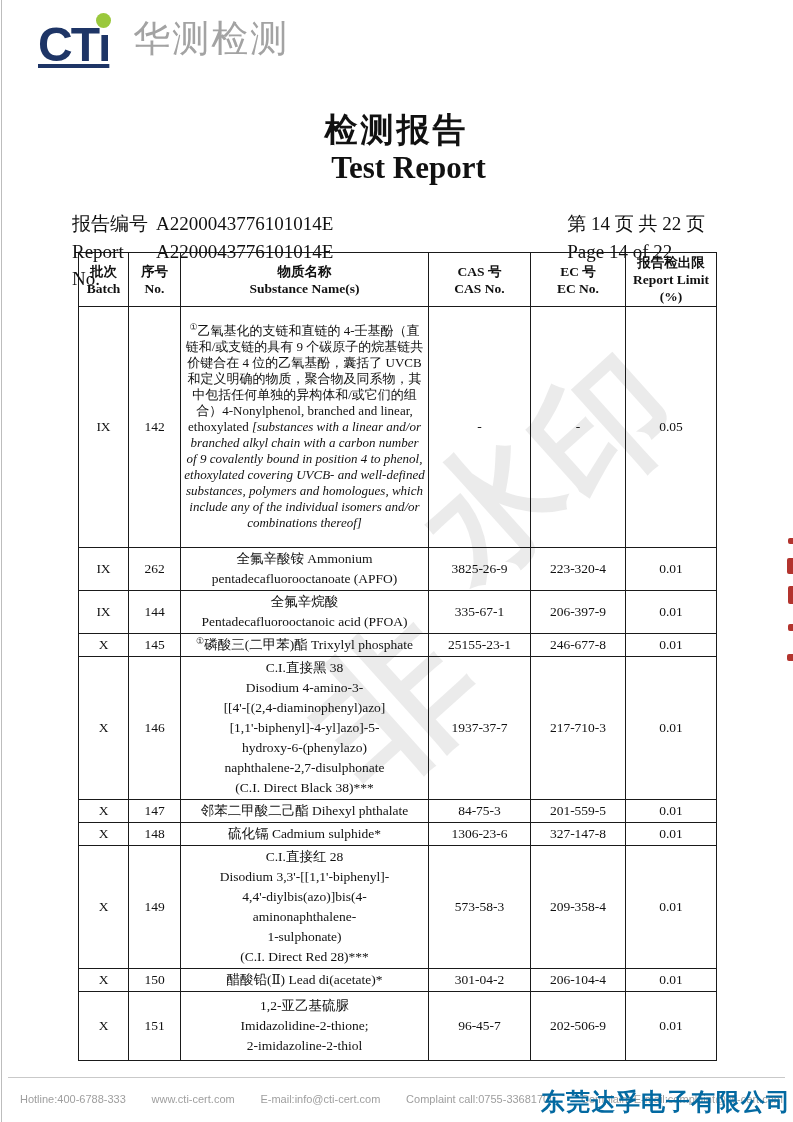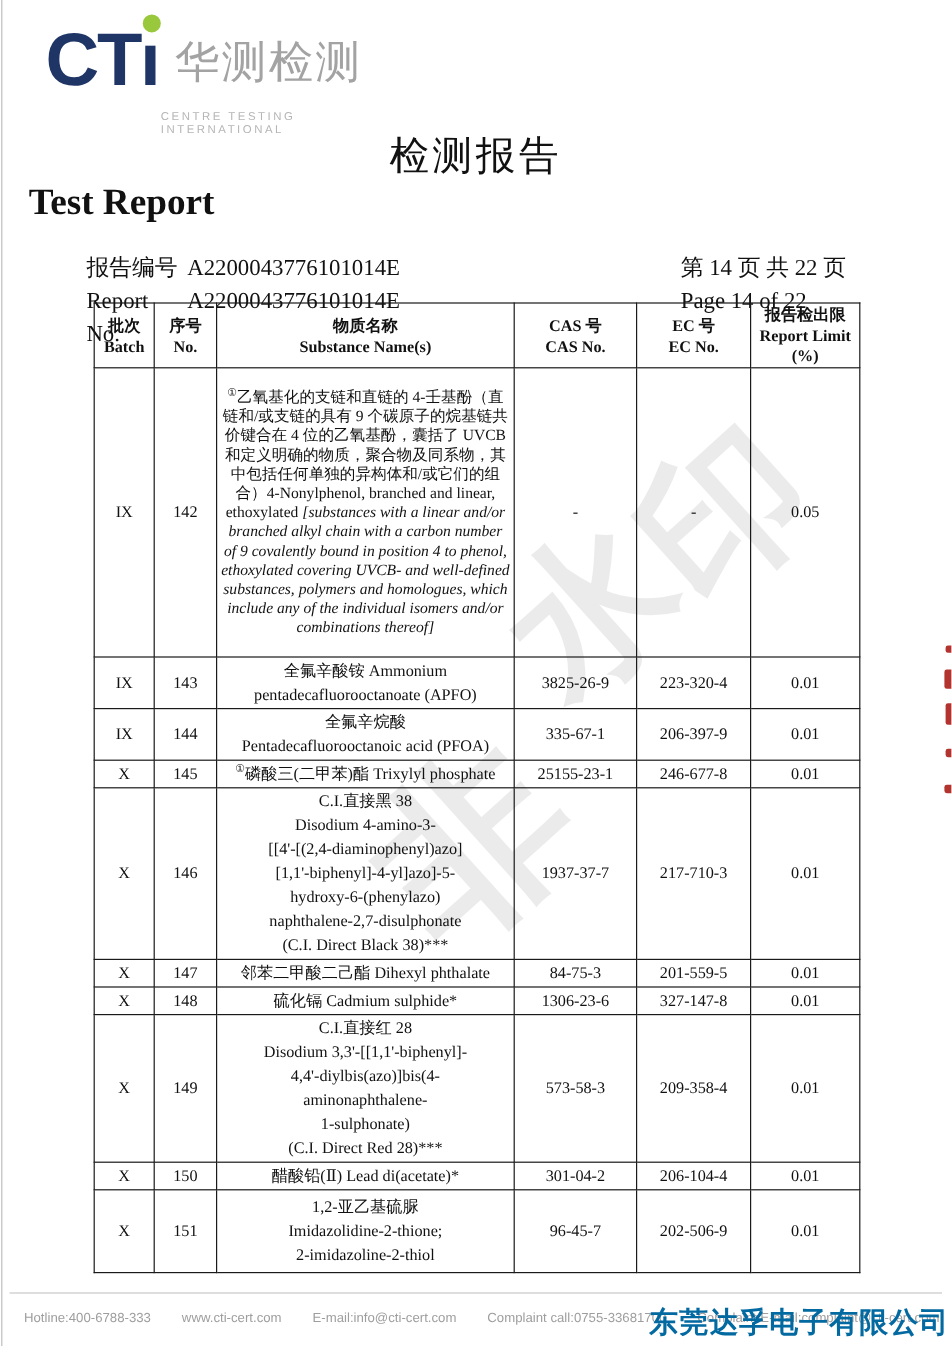--- a/index.html
+++ b/index.html
@@ -7,36 +7,36 @@
   .page {
     position:relative; width:793px; height:1122px; margin:0 auto;
     background:#ffffff; overflow:hidden; color:#111;
   }
   .scan-edge { position:absolute; left:1px; top:0; width:1px; height:100%; background:#bdbdbd; }
 
   
   .logo { position:absolute; left:38px; top:20px; display:flex; align-items:flex-end; }
   .logo-cti {
     position:relative; font-family:"Liberation Sans","DejaVu Sans",sans-serif;
-    font-weight:800; font-size:62px; line-height:1; letter-spacing:-2px; color:#1e3566;
+    font-weight:800; font-size:48px; line-height:1; letter-spacing:-2px; color:#1e3566;text-decoration:underline;
   }
   .logo-dot { position:absolute; top:-8px; right:-2px; width:15px; height:15px; border-radius:50%; background:#9ac83c; }
   .logo-cn {
-    font-size:37px; line-height:1; color:#a3a3a3; margin-left:14px; margin-bottom:12px;
+    font-size:37px; line-height:1; color:#a3a3a3; margin-left:24px; margin-bottom:12px;
     font-family:"Liberation Sans","DejaVu Sans",sans-serif; letter-spacing:2px;
   }
   .logo-sub {
     position:absolute; left:96px; top:72px; font-family:"Liberation Sans","DejaVu Sans",sans-serif;
     font-size:9.5px; letter-spacing:2.1px; color:#b5b5b5;
   }
 
   
   .title-cn { position:absolute; top:108px; left:0; width:100%; text-align:center;
-    font-size:33px; font-weight:normal; letter-spacing:3px; }
-  .title-en { position:absolute; top:150px; left:0; width:100%; text-align:left;
+    font-size:33px; font-weight:bold; letter-spacing:3px; }
+  .title-en { position:absolute; top:150px; left:0; width:100%; text-align:center;
     font-size:31px; font-weight:bold;padding-left:24px; }
 
   
   .meta { position:absolute; top:210px; left:72px; right:88px;
     display:flex; justify-content:space-between; font-size:19px; line-height:1.45; }
   .meta-left { display:grid; grid-template-columns:84px auto; }
   .meta-right { text-align:left; }
 
   
   table.report {
@@ -87,21 +87,20 @@
 <body>
 
 <div class="page">
   <div class="scan-edge"></div>
 
   <div class="logo">
     <div class="logo-cti"><span>CT</span><span>ı</span>
       <span class="logo-dot"></span>
     </div>
     <div class="logo-cn">华测检测</div>
-    <div class="logo-sub">CENTRE TESTING INTERNATIONAL</div>
   </div>
 
   <div class="title-cn">检测报告</div>
   <div class="title-en">Test Report</div>
 
   <div class="meta">
     <div class="meta-left">
       <span>报告编号</span>
       <span>A2200043776101014E</span>
       <span>Report No.</span>
@@ -161,21 +160,21 @@
         <tr style="height: 241px;">
           <td class="">IX</td>
           <td class="">142</td>
           <td class="name tight"><sup>①</sup>乙氧基化的支链和直链的 4-壬基酚（直链和/或支链的具有 9 个碳原子的烷基链共价键合在 4 位的乙氧基酚，囊括了 UVCB 和定义明确的物质，聚合物及同系物，其中包括任何单独的异构体和/或它们的组合）4-Nonylphenol, branched and linear, ethoxylated <i>[substances with a linear and/or branched alkyl chain with a carbon number of 9 covalently bound in position 4 to phenol, ethoxylated covering UVCB- and well-defined substances, polymers and homologues, which include any of the individual isomers and/or combinations thereof]</i></td>
           <td class="">-</td>
           <td class="">-</td>
           <td class="">0.05</td>
         </tr>
         <tr style="height: 42px;">
           <td class="">IX</td>
-          <td class="">143</td>
+          <td class="">262</td>
           <td class="name">全氟辛酸铵 Ammonium
 pentadecafluorooctanoate (APFO)</td>
           <td class="">3825-26-9</td>
           <td class="">223-320-4</td>
           <td class="">0.01</td>
         </tr>
         <tr style="height: 43px;">
           <td class="">IX</td>
           <td class="">144</td>
           <td class="name">全氟辛烷酸

